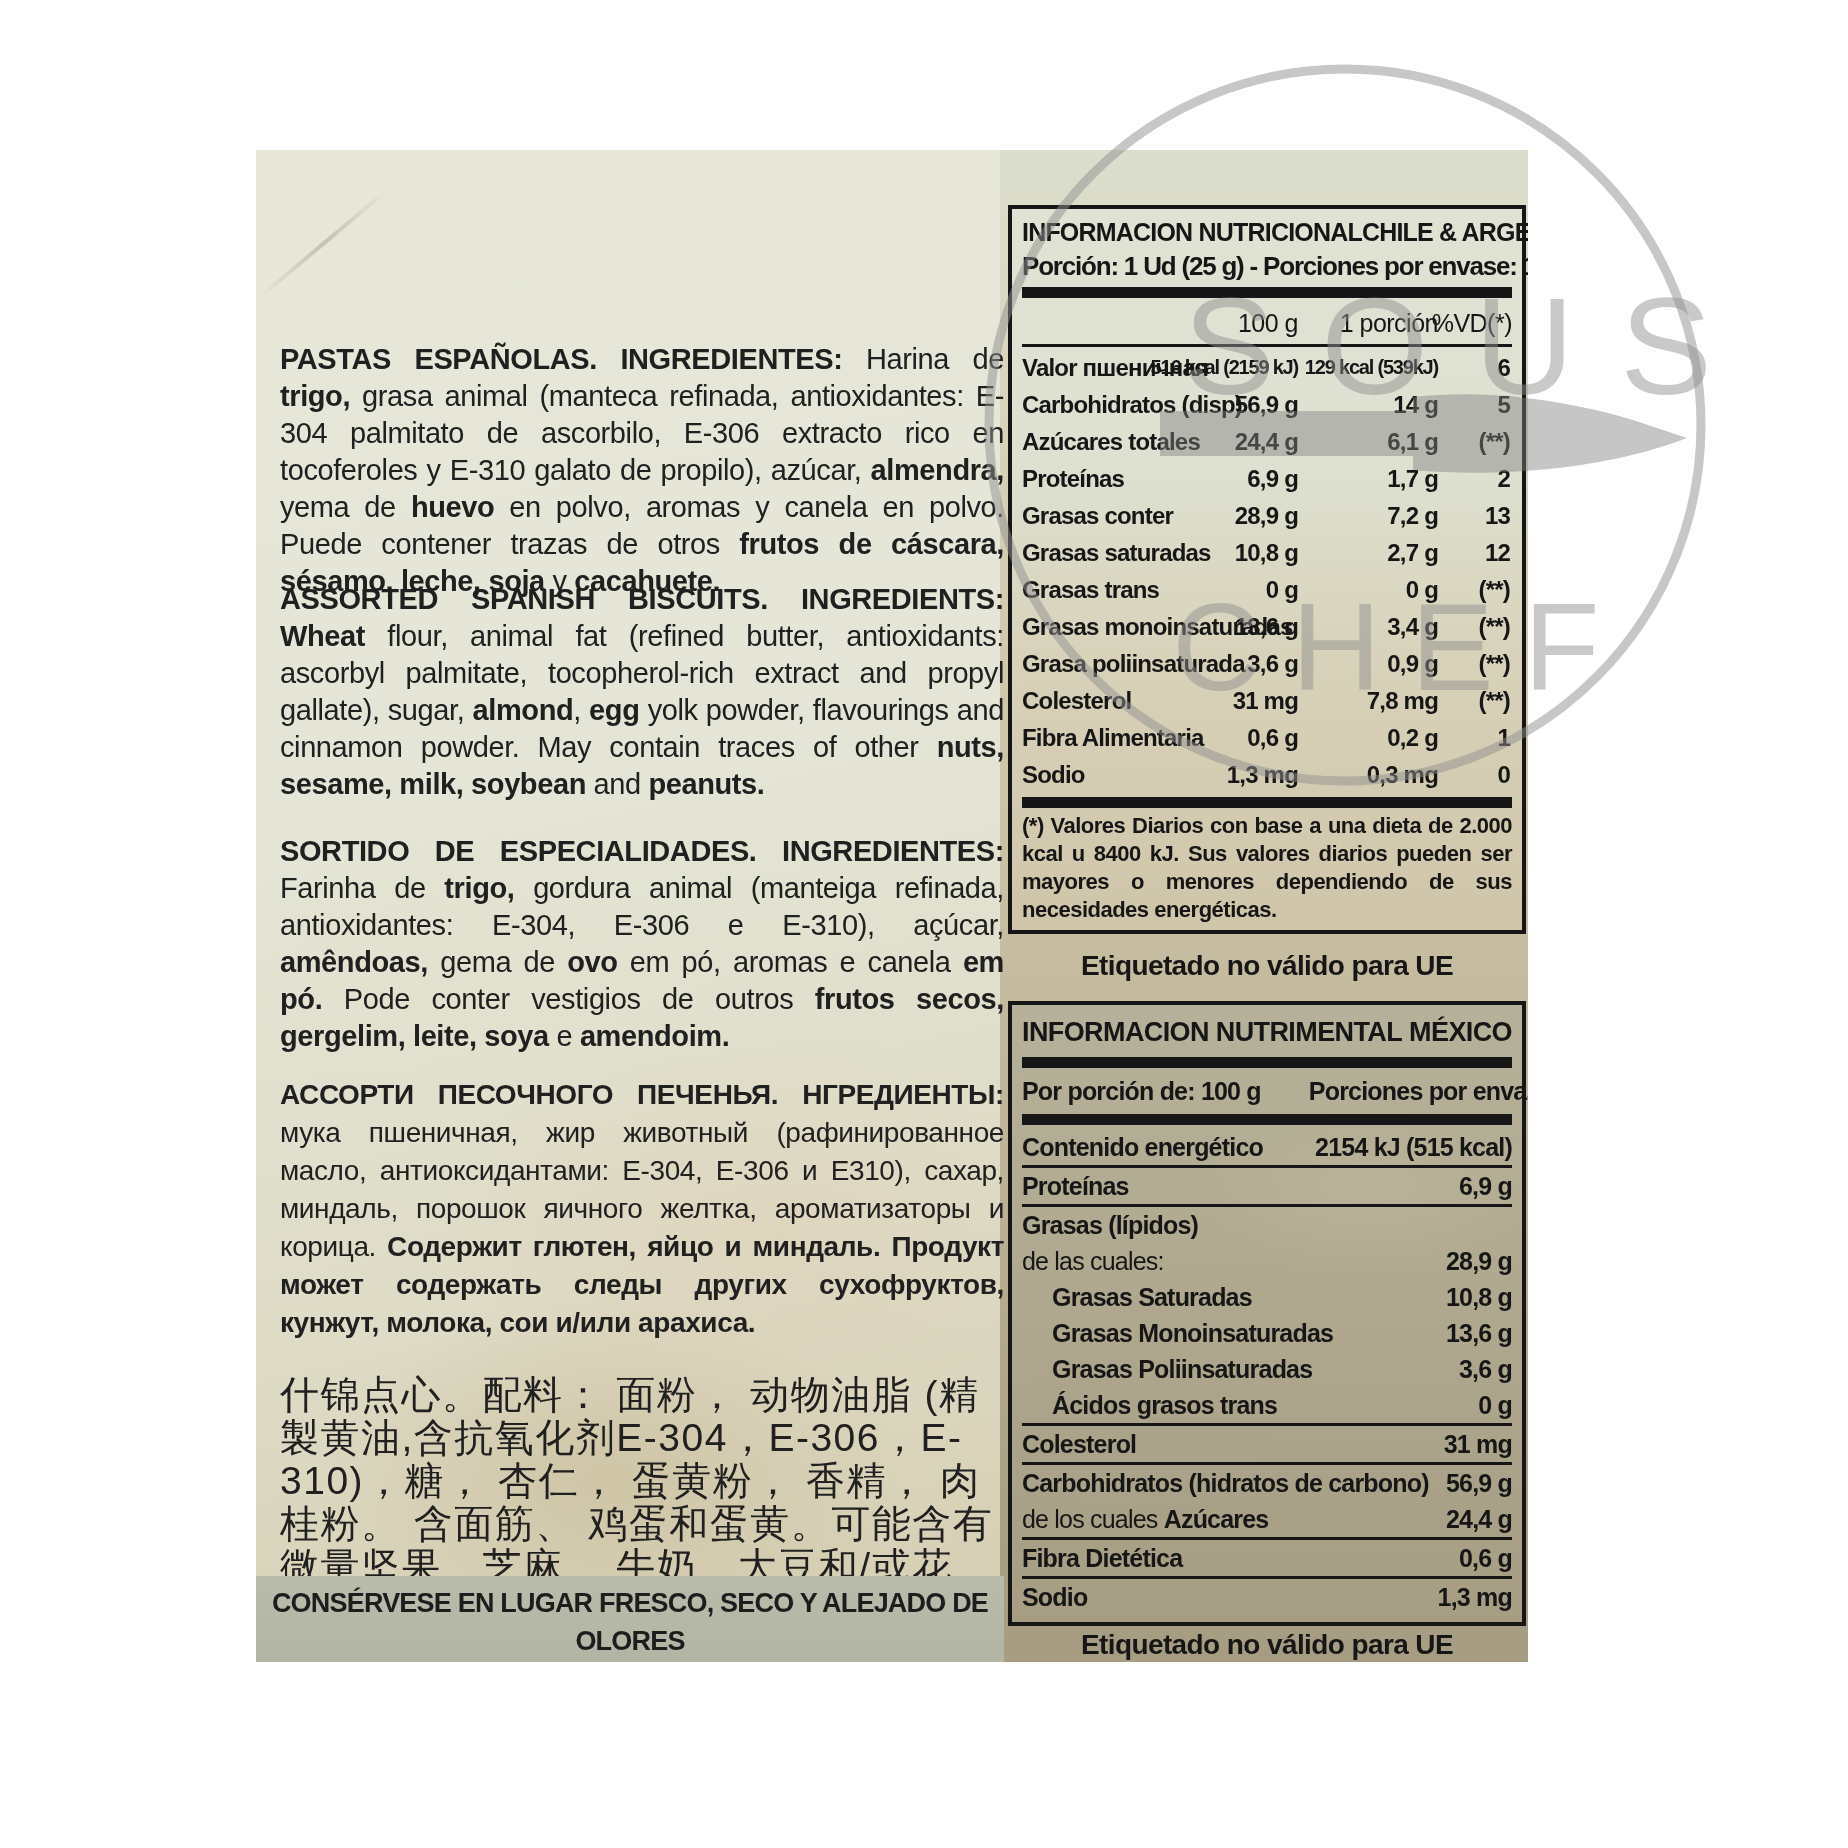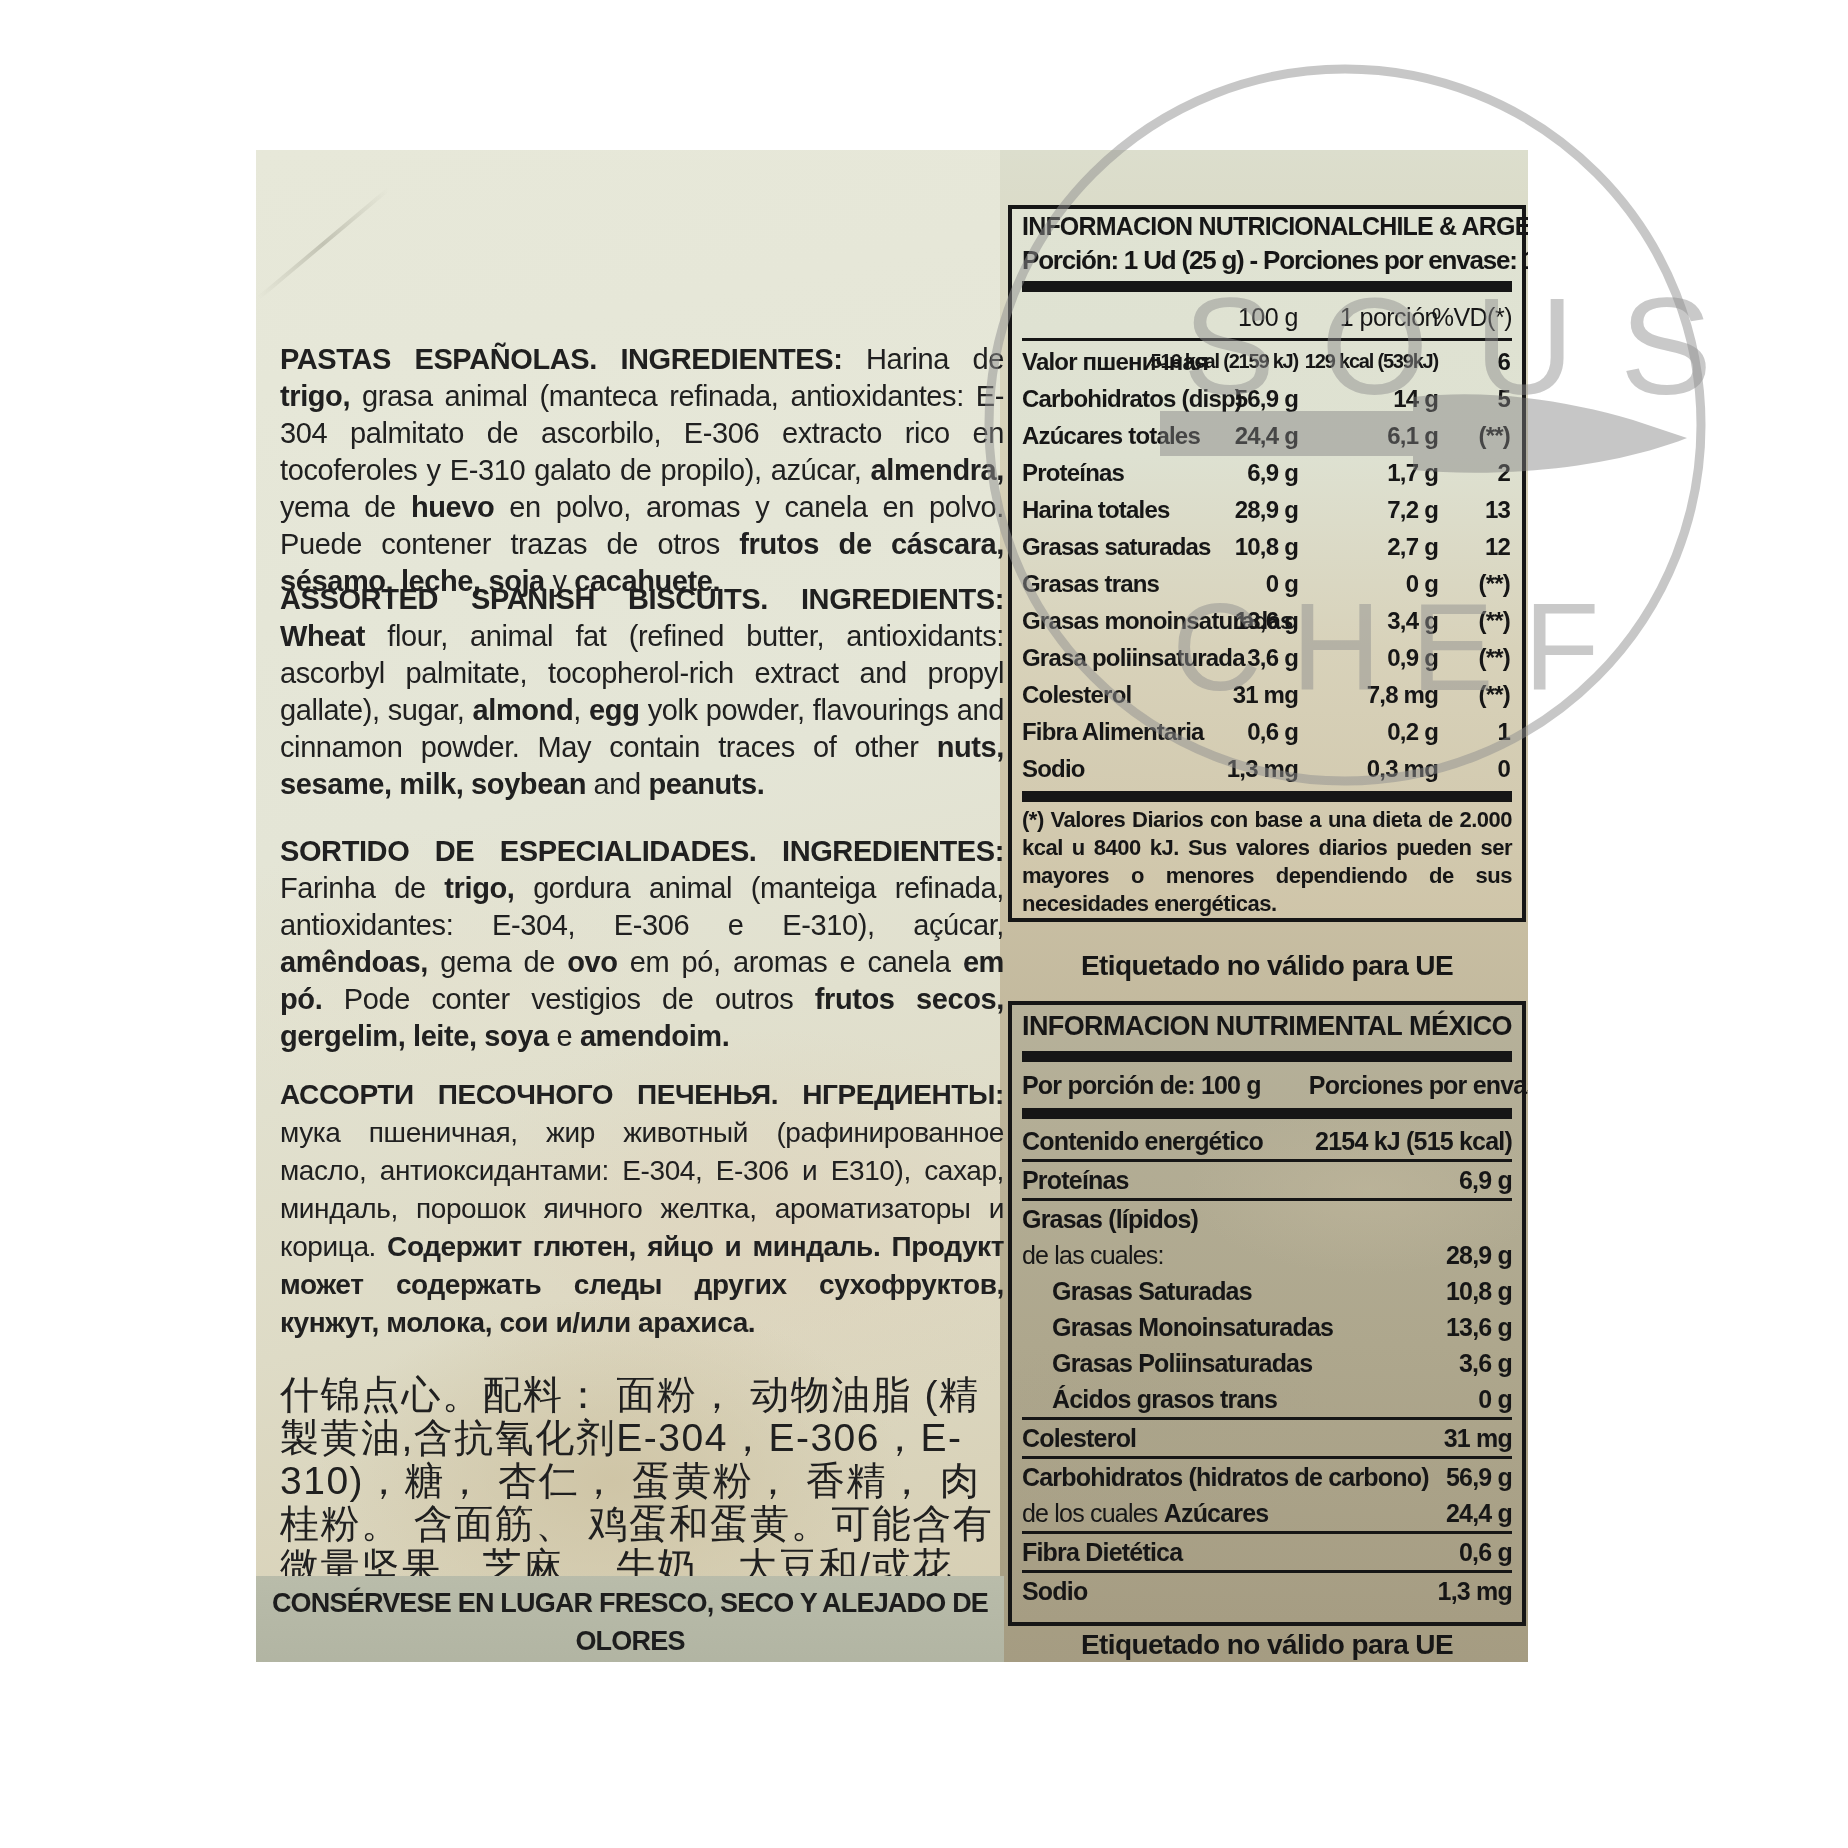--- a/index.html
+++ b/index.html
@@ -36,21 +36,21 @@
   .p-cn{top:1184px;font-size:39px;line-height:43px;letter-spacing:1.5px;text-align:left;}
   .storage{
     position:absolute;left:0;top:1426px;width:748px;height:106px;
     background:linear-gradient(180deg,#b9bcaa,#b0b3a1);
     text-align:center;font-weight:bold;font-size:27px;line-height:38px;
     letter-spacing:-0.8px;padding-top:8px;box-sizing:border-box;color:#1d1d1d;
   }
   
   .t1,.t2{
     position:absolute;left:752px;width:518px;border:4px solid #161616;
-    box-sizing:border-box;padding:0 10px;color:#161616;
+    box-sizing:border-box;padding:6px 10px;color:#161616;
   }
   .t1{
     top:55px;
     background:linear-gradient(180deg,#e0e3d3 0%,#dee1d1 35%,#d8d2ba 62%,#cfc5a9 100%);
   }
   .t2{
     top:851px;height:625px;
     background:
       radial-gradient(ellipse 260px 120px at 70% 30%, rgba(193,184,157,.55) 0%, rgba(193,184,157,0) 70%),
       radial-gradient(ellipse 300px 140px at 25% 70%, rgba(170,163,138,.5) 0%, rgba(170,163,138,0) 70%),
@@ -146,21 +146,21 @@
           <span class="n2">6,1 g</span>
           <span class="n3">(**)</span>
         </div>
         <div class="t1row">
           <span class="lbl">Proteínas</span>
           <span class="n1">6,9 g</span>
           <span class="n2">1,7 g</span>
           <span class="n3">2</span>
         </div>
         <div class="t1row">
-          <span class="lbl">Harina totales</span>
+          <span class="lbl">Grasas conter</span>
           <span class="n1">28,9 g</span>
           <span class="n2">7,2 g</span>
           <span class="n3">13</span>
         </div>
         <div class="t1row">
           <span class="lbl">Grasas saturadas</span>
           <span class="n1">10,8 g</span>
           <span class="n2">2,7 g</span>
           <span class="n3">12</span>
         </div>

